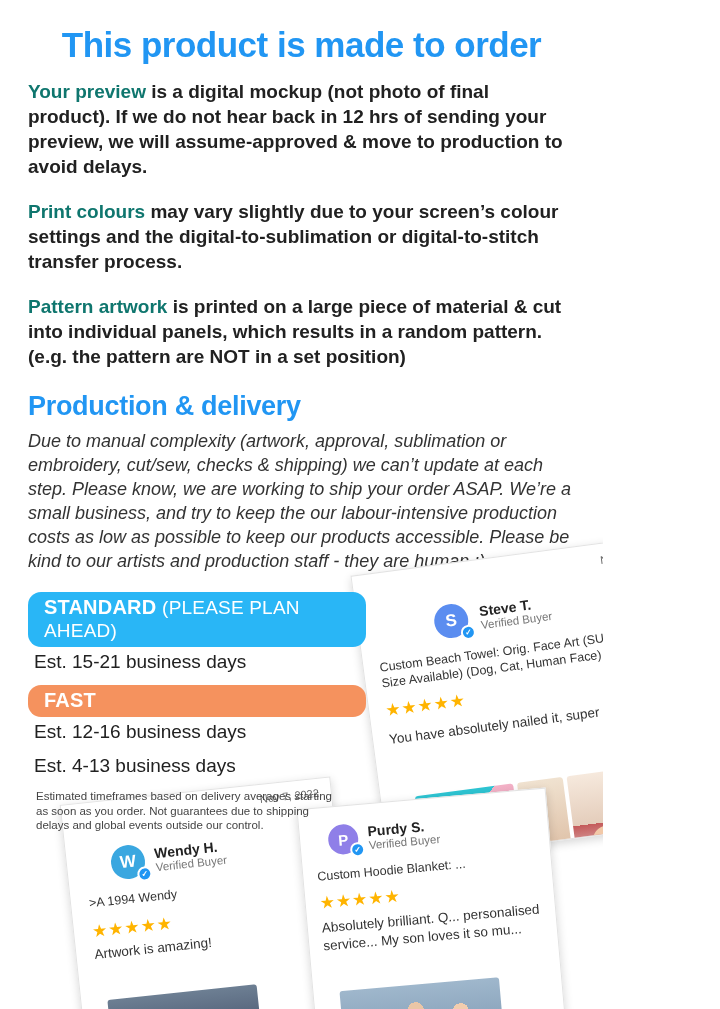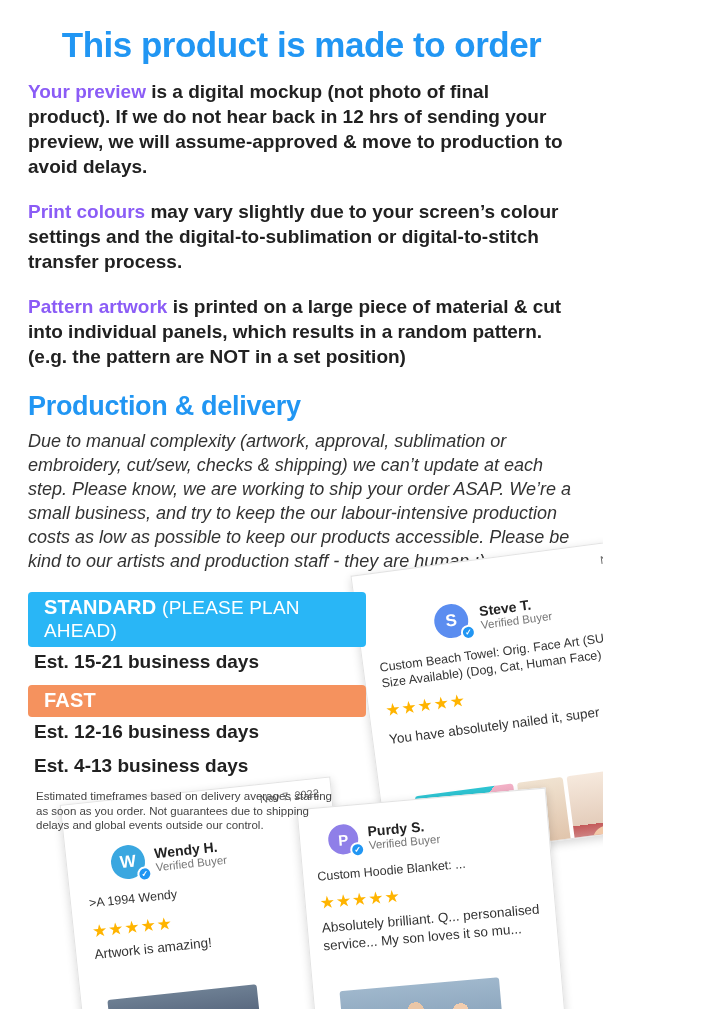--- a/index.html
+++ b/index.html
@@ -30,21 +30,21 @@
     letter-spacing: -0.5px;
   }
   p.para {
     font-size: 19px;
     line-height: 1.32;
     font-weight: 700;
     margin: 0 0 20px 0;
     color: #212121;
   }
   .hl {
-    color: #8b5cf6;
+    color: #0f766e;
     font-weight: 800;
     margin-top: 23px;
   }
   h2.section {
     font-size: 27px;
     font-weight: 800;
     color: #2196f3;
     margin: 22px 0 8px 0;
     letter-spacing: -0.3px;
   }
@@ -52,38 +52,38 @@
     font-size: 18px;
     line-height: 1.33;
     font-weight: 400;
     margin: 0 0 18px 0;
     color: #333;
     font-style: italic;
   }
   .speed-block { margin-top: 14px; position: relative; z-index: 5; }
   .pill {
     display: inline-block;
-    border-radius: 4px;
+    border-radius: 13px;
     padding: 4px 16px 5px 16px;
     color: #fff;
     font-size: 20px;
     font-weight: 800;
     letter-spacing: 0.2px;
     margin-bottom: 4px;
   }
   .pill .sub {
     font-weight: 400;
     font-size: 19px;
   }
   .pill-standard { background: #29b6f6; width: 338px; }
   .pill-fast     { background: #f5925e; width: 338px; }
   .pill-fastest  { background: #f60c0c; width: 338px; }
   .est {
     font-size: 19px;
-    font-weight: 700;
+    font-weight: 400;
     color: #212121;
     margin: 0 0 12px 6px;
   }
   .disclaimer {
     font-size: 11.5px;
     line-height: 1.28;
     color: #444;
     width: 300px;
     margin: 10px 0 0 8px;
     position: relative;

